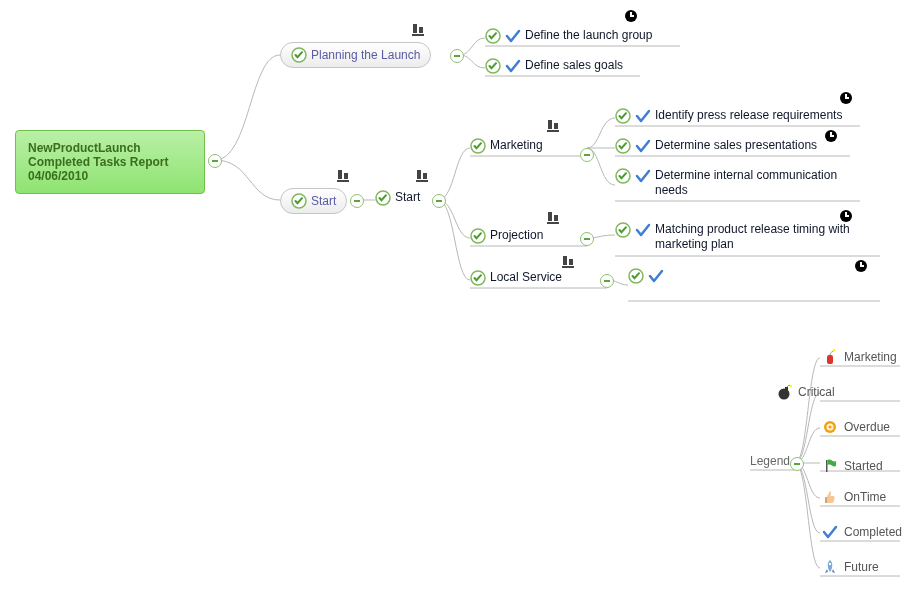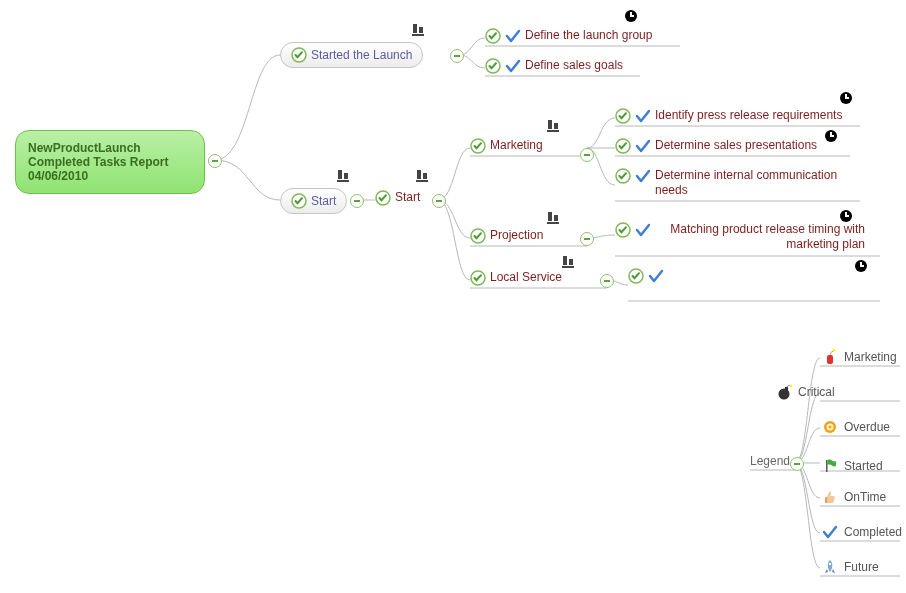--- a/index.html
+++ b/index.html
@@ -1,22 +1,22 @@
 <!DOCTYPE html>
 <html><head>
 <meta charset="utf-8">
 <style>
 html,body{margin:0;padding:0;font-family:Arial,Helvetica,sans-serif;font-size:12px;color:#444;}
 body{width:906px;height:593px;position:relative;background:#fff;overflow:hidden;}
 svg.connectors{position:absolute;left:0;top:0;pointer-events:none;}
 .node{position:absolute;display:flex;align-items:center;gap:4px;}
-.root-box{position:absolute;background:linear-gradient(#b9f0a6,#8fe372);border:1px solid #6fbf4a;border-radius:14px;padding:10px 12px;font-weight:bold;color:#3a6e1e;width:190px;box-sizing:border-box;}
+.root-box{position:absolute;background:linear-gradient(#b9f0a6,#8fe372);border:1px solid #6fbf4a;border-radius:4px;padding:10px 12px;font-weight:bold;color:#3a6e1e;width:190px;box-sizing:border-box;}
 .pill{background:linear-gradient(#fff,#ececec);border:1px solid #c5c5c5;border-radius:14px;padding:4px 10px;display:flex;align-items:center;gap:4px;color:#5b5ba5;}
 .pill .lbl{white-space:nowrap;}
-.leaf{display:flex;align-items:flex-start;gap:4px;color:#7f1d1d;max-width:260px;}
+.leaf{display:flex;align-items:flex-start;gap:4px;color:#0f172a;max-width:260px;}
 .leaf .txt{line-height:15px;}
 .exp{position:absolute;width:12px;height:12px;border:1px solid #8fbf6f;border-radius:50%;background:#fff;display:flex;align-items:center;justify-content:center;}
 .exp:before{content:"";display:block;width:6px;height:2px;background:#5fa33f;}
 .priority{position:absolute;}
 .clock{position:absolute;width:12px;height:12px;border-radius:50%;background:#000;}
 .clock:after{content:"";position:absolute;left:5px;top:2px;width:2px;height:4px;background:#fff;}
 .clock:before{content:"";position:absolute;left:5px;top:5px;width:4px;height:2px;background:#fff;}
 .ic{width:16px;height:16px;flex:0 0 16px;}
 .legend{position:absolute;color:#666;}
 .legend-item{position:absolute;display:flex;align-items:center;gap:6px;color:#555;}
@@ -132,21 +132,21 @@
 <div class="exp" style="left:208px;top:154px;"></div>
 
 <div class="priority" style="left:410px;top:22px;"><svg class="ic">
       <use href="#ic-priority"></use>
     </svg></div>
 <div class="node" style="left:280px;top:42px;">
   <div class="pill">
     <svg class="ic">
         <use href="#ic-check-green"></use>
       </svg>
-    <span class="lbl">Started the Launch</span>
+    <span class="lbl">Planning the Launch</span>
   </div>
 </div>
 <div class="exp" style="left:450px;top:49px;"></div>
 
 <div class="clock" style="left:625px;top:10px;"></div>
 <div class="node leaf" style="left:485px;top:28px;">
   <svg class="ic">
       <use href="#ic-check-green"></use>
     </svg>
   <svg class="ic">
@@ -234,21 +234,21 @@
     </svg></div>
 <div class="node leaf" style="left:470px;top:228px;">
   <svg class="ic">
       <use href="#ic-check-green"></use>
     </svg>
   <span class="txt">Projection</span>
 </div>
 <div class="exp" style="left:580px;top:232px;"></div>
 
 <div class="clock" style="left:840px;top:210px;"></div>
-<div class="node leaf" style="left:615px;top:222px;max-width:250px;text-align:right;">
+<div class="node leaf" style="left:615px;top:222px;max-width:250px;">
   <svg class="ic">
       <use href="#ic-check-green"></use>
     </svg>
   <svg class="ic">
       <use href="#ic-check-blue"></use>
     </svg>
   <span class="txt">Matching product release timing with marketing plan</span>
 </div>
 
 <div class="priority" style="left:560px;top:254px;"><svg class="ic">

